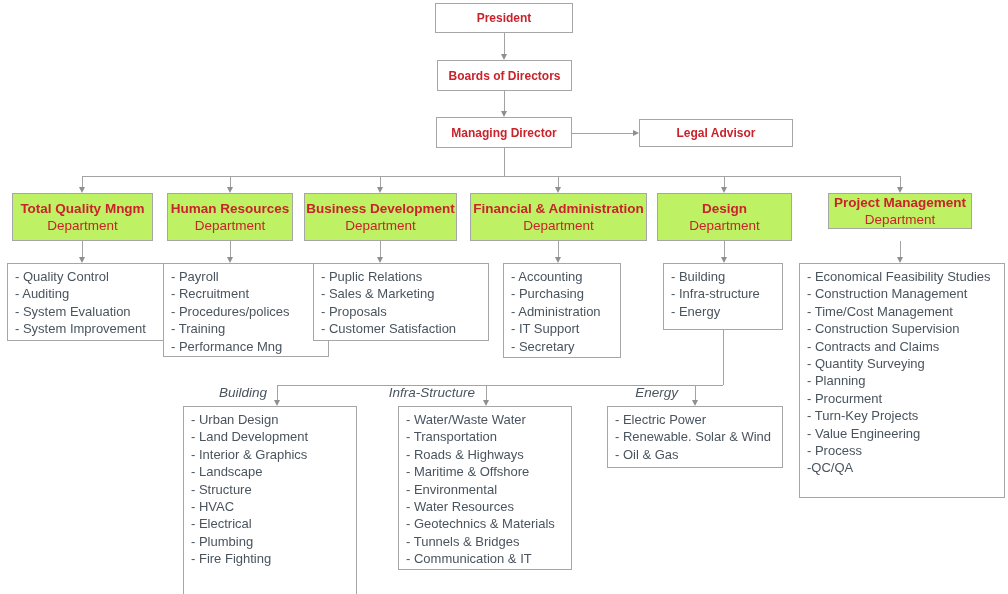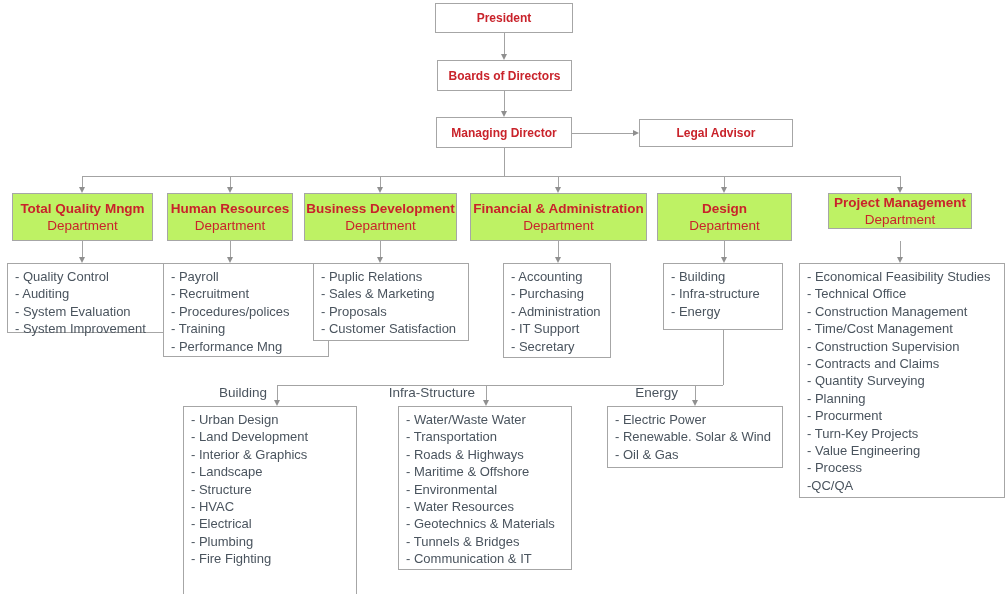--- a/index.html
+++ b/index.html
@@ -18,21 +18,21 @@
     text-align:center;line-height:1.28;
   }
   .dept .t1{color:#c9232b;font-weight:bold;font-size:13.5px;white-space:nowrap;}
   .dept .t2{color:#c9232b;font-weight:normal;font-size:13.5px;white-space:nowrap;}
   .list{
     position:absolute;border:1px solid #a6a6a6;background:#ffffff;box-sizing:border-box;
     padding:4px 2px 0 7px;color:#4a545e;font-size:13px;
   }
   .list .li{line-height:17.4px;white-space:nowrap;}
   .blabel{
-    position:absolute;color:#4a545e;font-size:13.5px;
+    position:absolute;color:#4a545e;font-size:13.5px;font-style:italic;
     text-align:right;white-space:nowrap;
   }
   .vl{position:absolute;width:1px;background:#a3a3a3;}
   .hl{position:absolute;height:1px;background:#a3a3a3;}
   .ad{position:absolute;width:0;height:0;
       border-left:3.5px solid transparent;border-right:3.5px solid transparent;
       border-top:6px solid #8f8f8f;}
   .ar{position:absolute;width:0;height:0;
       border-top:3.5px solid transparent;border-bottom:3.5px solid transparent;
       border-left:6px solid #8f8f8f;}
@@ -73,54 +73,53 @@
   </div>
   <div class="dept" style="left:657px;top:193px;width:135px;height:48px">
     <span class="t1">Design</span>
     <span class="t2">Department</span>
   </div>
   <div class="dept" style="left:828px;top:193px;width:144px;height:36px">
     <span class="t1">Project Management</span>
     <span class="t2">Department</span>
   </div>
 
-  <div class="list" style="left:7px;top:263px;width:157px;height:70px">
+  <div class="list" style="left:7px;top:263px;width:157px;height:78px">
       <div class="li">- Quality Control</div>
       <div class="li">- Auditing</div>
       <div class="li">- System Evaluation</div>
       <div class="li">- System Improvement</div>
     </div>
   <div class="list" style="left:163px;top:263px;width:166px;height:94px">
       <div class="li">- Payroll</div>
       <div class="li">- Recruitment</div>
       <div class="li">- Procedures/polices</div>
       <div class="li">- Training</div>
       <div class="li">- Performance Mng</div>
     </div>
-  <div class="list" style="left:313px;top:263px;width:156px;height:78px">
+  <div class="list" style="left:313px;top:263px;width:176px;height:78px">
       <div class="li">- Puplic Relations</div>
       <div class="li">- Sales &amp; Marketing</div>
       <div class="li">- Proposals</div>
       <div class="li">- Customer Satisfaction</div>
     </div>
-  <div class="list" style="left:503px;top:263px;width:108px;height:95px">
+  <div class="list" style="left:503px;top:263px;width:118px;height:95px">
       <div class="li">- Accounting</div>
       <div class="li">- Purchasing</div>
       <div class="li">- Administration</div>
       <div class="li">- IT Support</div>
       <div class="li">- Secretary</div>
     </div>
   <div class="list" style="left:663px;top:263px;width:120px;height:67px">
       <div class="li">- Building</div>
       <div class="li">- Infra-structure</div>
       <div class="li">- Energy</div>
     </div>
   <div class="list" style="left:799px;top:263px;width:206px;height:235px">
       <div class="li">- Economical Feasibility Studies</div>
-      <div class="li">- Technical Office</div>
       <div class="li">- Construction Management</div>
       <div class="li">- Time/Cost Management</div>
       <div class="li">- Construction Supervision</div>
       <div class="li">- Contracts and Claims</div>
       <div class="li">- Quantity Surveying</div>
       <div class="li">- Planning</div>
       <div class="li">- Procurment</div>
       <div class="li">- Turn-Key Projects</div>
       <div class="li">- Value Engineering</div>
       <div class="li">- Process</div>

